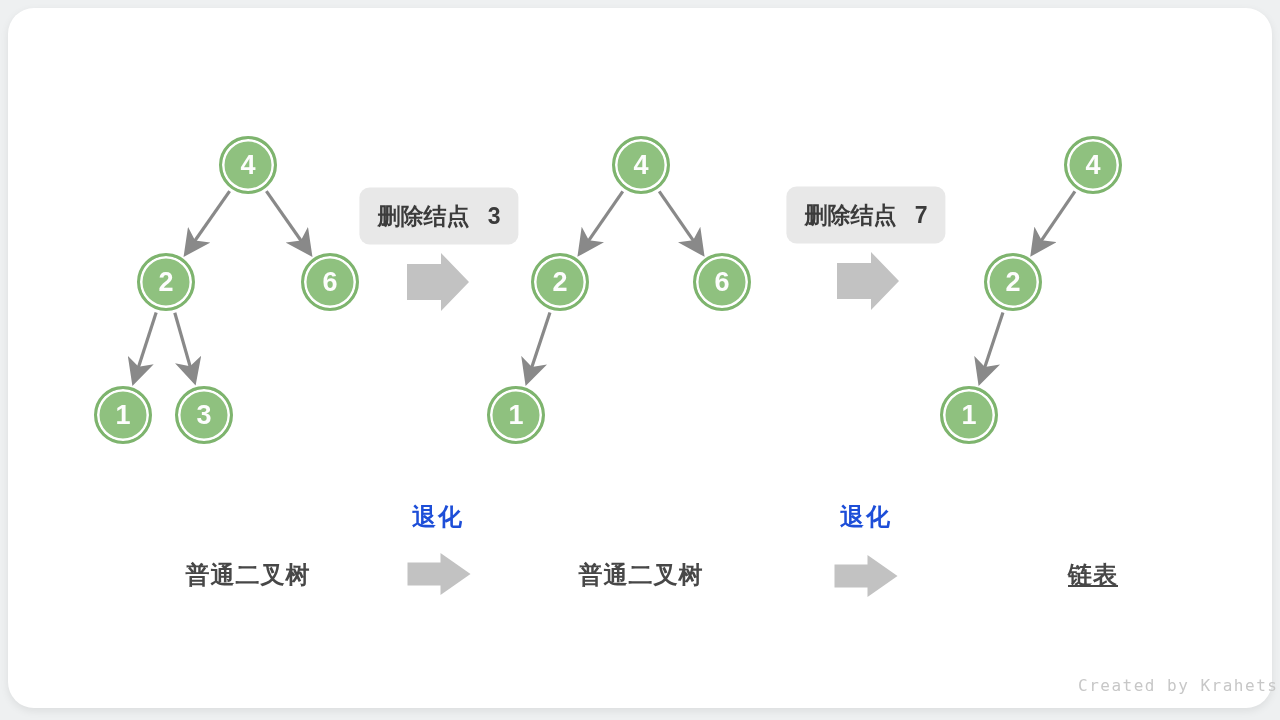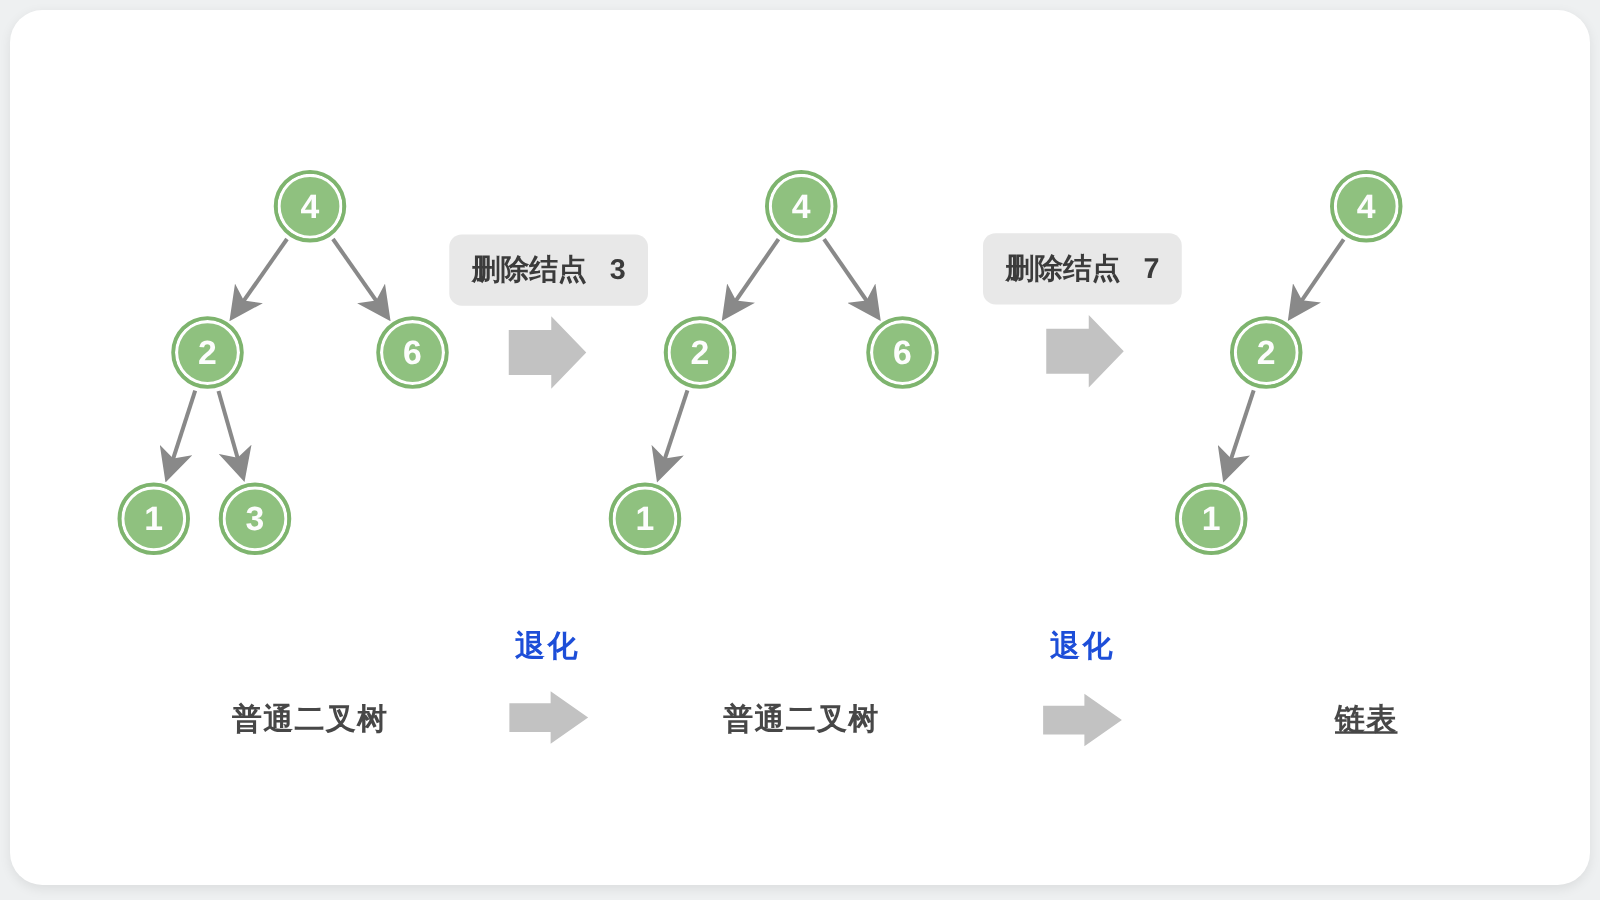--- a/index.html
+++ b/index.html
@@ -134,13 +134,14 @@
     </div>
   <div id="label-layer">
       <div class="caption" style="left: 248px; top: 575px;">普通二叉树</div>
       <div class="caption" style="left: 641px; top: 575px;">普通二叉树</div>
       <div class="caption" style="left: 1093px; top: 575px; text-decoration: underline;">链表</div>
       <div class="op-label" style="left: 439px; top: 216px;">删除结点 3</div>
       <div class="op-label" style="left: 866px; top: 215px;">删除结点 7</div>
       <div class="degrade-label" style="left: 438px; top: 517px;">退化</div>
       <div class="degrade-label" style="left: 866px; top: 517px;">退化</div>
     </div>
+  <div class="credit">Created by Krahets</div>
 </div>
 
 </body></html>

